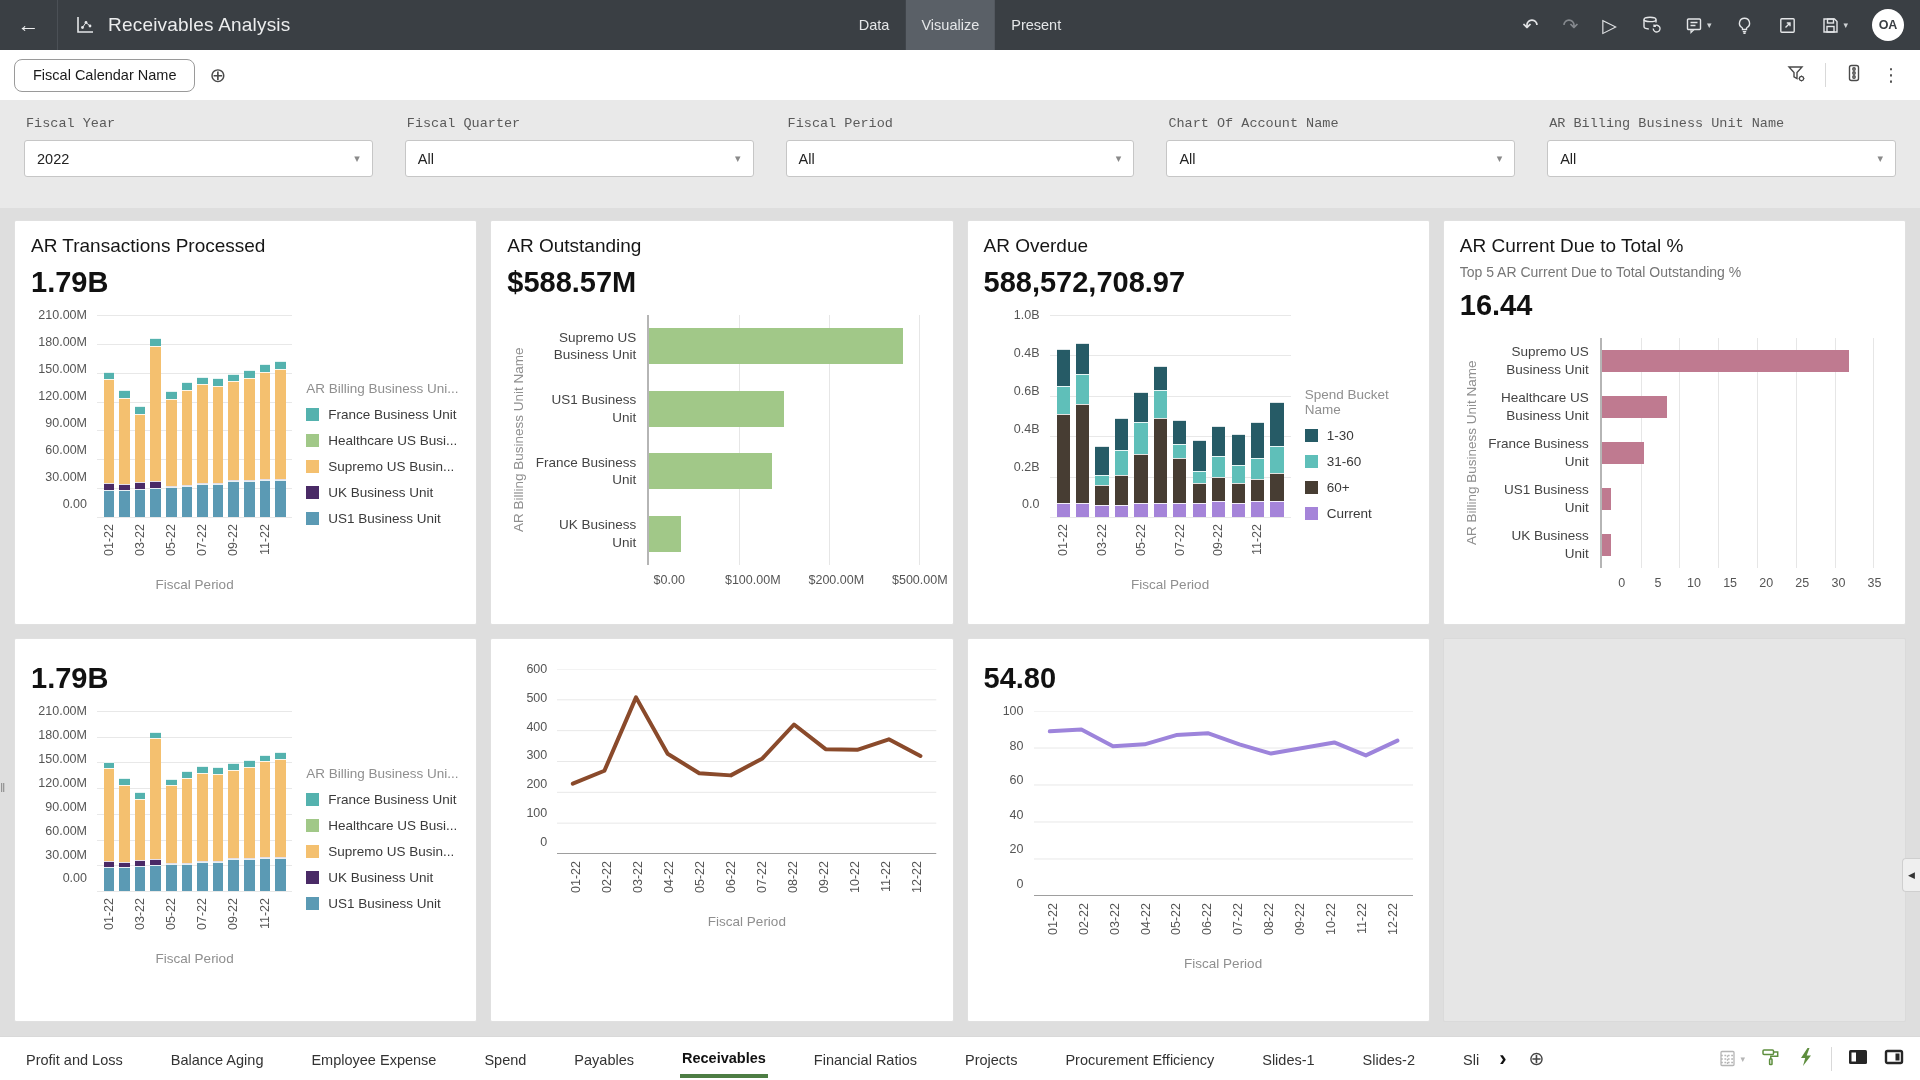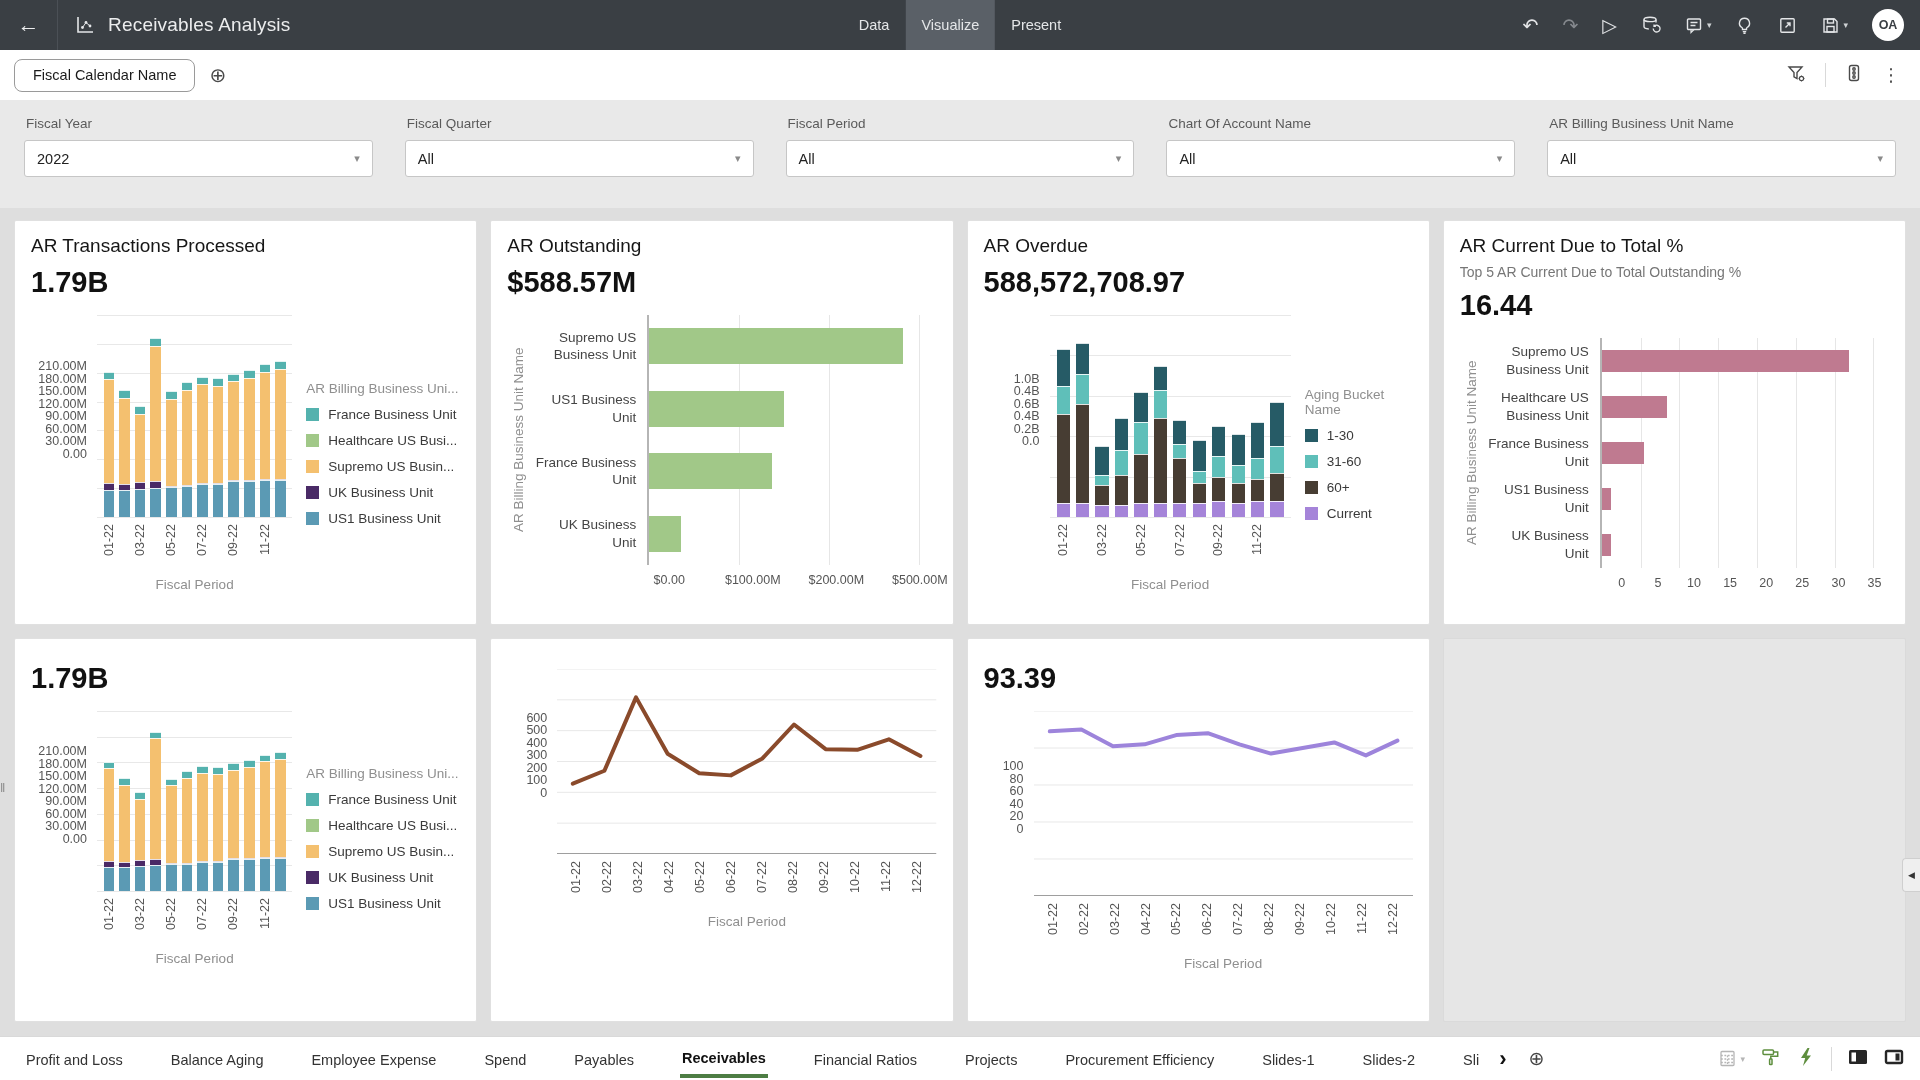--- a/index.html
+++ b/index.html
@@ -27,38 +27,38 @@
   .chip { border:1px solid #9a9a9a; border-radius:8px; height:33px; display:flex; align-items:center;
     padding:0 18px; font-size:14.5px; color:#1a1a1a; background:#fff; cursor:pointer; }
   .add-filter { margin-left:14px; font-size:20px; color:#4a4a4a; cursor:pointer; }
   .toolbar-right { margin-left:auto; display:flex; align-items:center; gap:18px; }
   .vdiv { width:1px; height:24px; background:#d9d9d9; }
   .kebab { font-size:18px; color:#4a4a4a; cursor:pointer; }
 
   
   .filters { height:108px; background:#E9E9E9; display:flex; gap:32px; padding:12px 24px 0; }
   .filter { flex:1; }
-  .f-label { font-size:13.5px; color:#5a5a5a; margin:4px 0 9px 2px; }
+  .f-label { font-size:13.5px; color:#5a5a5a; margin:4px 0 9px 2px;font-family:Liberation Mono, monospace; }
   .f-select { background:#fff; border:1px solid #c6c6c6; border-radius:3px; height:37px;
     display:flex; align-items:center; padding:0 12px; font-size:14.5px; color:#222; cursor:pointer; }
   .f-caret { margin-left:auto; color:#8a8a8a; font-size:11px; }
 
   
   .canvas { position:relative; height:828px; padding:12px 14px; display:grid;
     grid-template-columns:repeat(4,1fr); grid-template-rows:405px 384px; gap:13px; background:#DEDEDE; }
   .card { background:#fff; border:1px solid #e0e0e0; border-radius:2px; padding:14px 16px; overflow:hidden; }
   .card.empty { background:#E6E6E6; border:1px solid #dadada; }
   .card-title { font-size:19px; color:#161616; }
   .card-sub { font-size:14px; color:#767676; margin-top:7px; }
   .kpi { font-size:29px; font-weight:bold; color:#111; margin-top:9px; }
 
   .chart-body { display:flex; margin-top:16px; }
   .cmain { flex:1; min-width:0; }
   .yaxis { width:66px; padding-right:10px; display:flex; flex-direction:column;
-    justify-content:center; align-items:flex-end; font-size:12.5px; color:#555; }
+    justify-content:space-between; align-items:flex-end; font-size:12.5px; color:#555; }
   .ytick { transform:translateY(-50%); line-height:1; }
   .plot { position:relative; }
   .hgrid { position:absolute; left:0; right:0; height:1px; background:#e8e8e8; }
   .bars { position:absolute; inset:0; display:flex; padding:0 4px; }
   .slot { flex:1; display:flex; align-items:flex-end; justify-content:center; min-width:0; }
   .vbar { width:68%; height:100%; display:flex; flex-direction:column-reverse; }
   .seg { width:100%; border-top:1px solid rgba(255,255,255,.85); }
   .xlabels { display:flex; padding:0 4px; margin-top:7px; height:50px; }
   .xlabels .slot { align-items:flex-start; }
   .xlab { writing-mode:vertical-rl; transform:rotate(180deg); font-size:12.5px; color:#555; line-height:1; }
@@ -610,21 +610,21 @@
               </div>
               <div class="slot"></div>
               <div class="slot">
                 <div class="xlab">11-22</div>
               </div>
               <div class="slot"></div>
             </div>
             <div class="axis-title">Fiscal Period</div>
           </div>
           <div class="legend">
-            <div class="legend-title">Aging Bucket Name</div>
+            <div class="legend-title">Spend Bucket Name</div>
             <div class="legend-item">
               <span class="swatch" style="background: rgb(38, 91, 102);"></span>
               <span>1-30</span>
             </div>
             <div class="legend-item">
               <span class="swatch" style="background: rgb(95, 191, 185);"></span>
               <span>31-60</span>
             </div>
             <div class="legend-item">
               <span class="swatch" style="background: rgb(71, 61, 51);"></span>
@@ -941,21 +941,21 @@
                 <div class="xlab">12-22</div>
               </div>
             </div>
             <div class="axis-title">Fiscal Period</div>
           </div>
         </div>
       </div>
   </div>
 
   <div class="card c7">
-    <div class="kpi">93.39</div>
+    <div class="kpi">54.80</div>
     <div class="chart-host">
         <div class="chart-body">
           <div class="yaxis line-yaxis lplot">
             <div class="ytick">100</div>
             <div class="ytick">80</div>
             <div class="ytick">60</div>
             <div class="ytick">40</div>
             <div class="ytick">20</div>
             <div class="ytick">0</div>
           </div>

